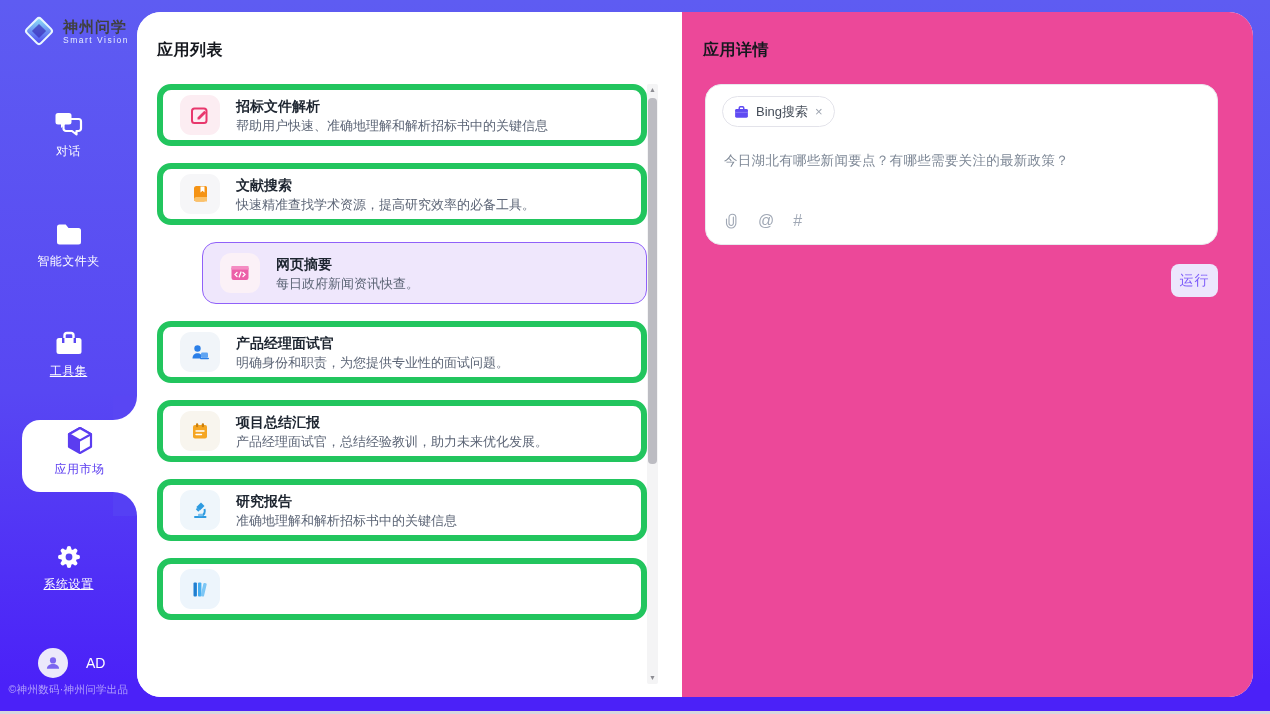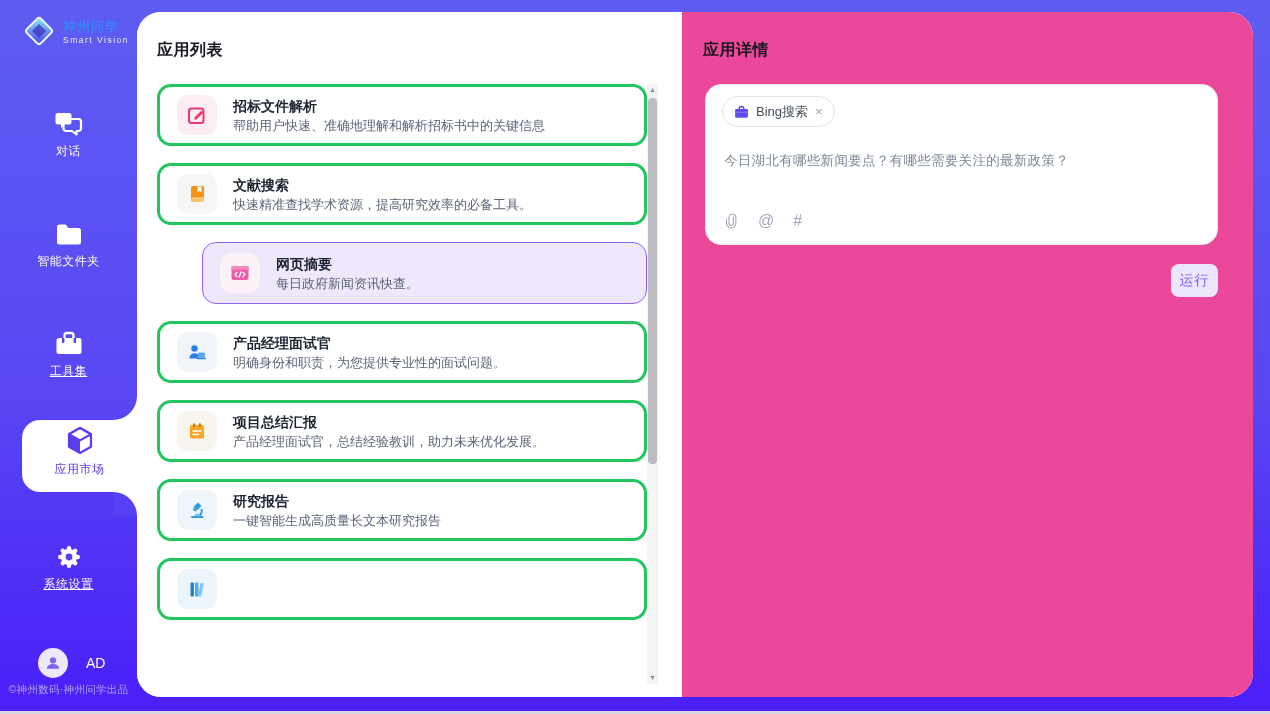--- a/index.html
+++ b/index.html
@@ -8,21 +8,21 @@
     font-family:"Liberation Sans","DejaVu Sans",sans-serif;
     background:linear-gradient(180deg,#5E5CF2 0%,#5847F3 55%,#4B21F8 96%,#4B21F8 100%);
     position:relative; color:#1d2530;
   }
   .bottom-edge { position:absolute; left:0; right:0; bottom:0; height:3px; background:#d6d6de; z-index:9; }
 
   
   .sidebar { position:absolute; left:0; top:0; width:137px; height:714px; z-index:2; }
   .logo { position:absolute; left:22px; top:13px; display:flex; align-items:center; }
   .logo-text { margin-left:7px; }
-  .logo-title { color:#3b82f6; font-size:13px; font-weight:700; letter-spacing:1px; line-height:17px; }
+  .logo-title { color:#404040; font-size:15px; font-weight:700; letter-spacing:1px; line-height:17px; }
   .logo-sub { color:#e5ecff; font-size:8.5px; letter-spacing:1.5px; line-height:10px; }
   .nav-item { position:absolute; left:0; width:137px; text-align:center; cursor:pointer; }
   .nav-item svg { display:block; margin:0 auto; }
   .nav-label { display:block; margin-top:5px; color:#fff; font-size:12px; letter-spacing:.5px; }
   .nav-label.underlined { text-decoration:underline; }
   .nav-dialog { top:110px; } .nav-folder { top:222px; } .nav-toolbox { top:330px; } .nav-settings { top:543px; }
 
   
   .active-bubble { position:absolute; left:22px; top:420px; width:115px; height:72px; background:#fff;
     border-radius:18px 0 0 18px; text-align:center; cursor:pointer; }
@@ -42,21 +42,21 @@
   
   .content { position:absolute; left:137px; top:12px; width:1116px; height:685px;
     border-radius:24px; overflow:hidden; display:flex; z-index:1; background:#fff; }
 
   
   .list-panel { position:relative; width:545px; height:100%; background:#fff; flex:none; }
   .panel-title { font-size:16px; font-weight:700; color:#15181e; letter-spacing:.5px; }
   .list-panel .panel-title { position:absolute; left:20px; top:28px; }
   .cards { position:absolute; left:20px; top:72px; width:490px; height:613px; overflow:hidden; }
   .app-card { display:flex; align-items:center; height:62px; margin-bottom:17px; background:#fff;
-    border:3px solid #22c55e; border-radius:14px; padding-left:17px; cursor:pointer; }
+    border:6px solid #22c55e; border-radius:14px; padding-left:17px; cursor:pointer; }
   .app-card.selected { background:#efe7fc; border:1.5px solid #9061f9;margin-left:45px; }
   .icon-tile { width:40px; height:40px; border-radius:11px; flex:none; display:flex; align-items:center; justify-content:center; margin-right:16px; }
   .card-text { min-width:0; }
   .card-title { font-size:14px; font-weight:700; color:#1d2530; line-height:18px; margin-bottom:3px; }
   .card-desc { font-size:13px; color:#5c6576; line-height:16px; white-space:nowrap; }
 
   
   .scrollbar { position:absolute; top:72px; right:24px; width:11px; height:600px; background:#f4f4f5;
     border-radius:2px; cursor:pointer; }
   .sb-arrow { position:absolute; left:0; width:11px; height:12px; color:#8d8d93; font-size:7px; line-height:12px; text-align:center; }
@@ -253,21 +253,21 @@
           <svg width="20" height="20" viewBox="0 0 20 20">
             <path d="M11 2.5l3.5 3.5-4.6 4.6-3.5-3.5z" fill="#2e9be0"></path>
             <path d="M6.5 8.5L9 11" stroke="#2e9be0" stroke-width="2"></path>
             <path d="M14.5 9a6 6 0 01-3.2 7" stroke="#2e9be0" stroke-width="2" fill="none"></path>
             <rect x="4" y="16" width="12.5" height="2" rx="1" fill="#2e9be0"></rect>
             <rect x="8" y="13.8" width="5" height="2.4" rx="1" fill="#77bfed"></rect>
           </svg>
         </div>
         <div class="card-text">
           <div class="card-title">研究报告</div>
-          <div class="card-desc">一键智能生成高质量长文本研究报告</div>
+          <div class="card-desc">准确地理解和解析招标书中的关键信息</div>
         </div>
       </div>
 
       <div class="app-card">
         <div class="icon-tile" style="background:#edf5fc">
           <svg width="20" height="20" viewBox="0 0 20 20">
             <rect x="3.5" y="3.5" width="3.4" height="14" rx="1" fill="#1f7fd1"></rect>
             <rect x="8" y="3.5" width="3.4" height="14" rx="1" fill="#46aef0"></rect>
             <rect x="12" y="4" width="3.4" height="13.6" rx="1" transform="rotate(13 13.7 10.8)" fill="#7cc6f5"></rect>
           </svg>

